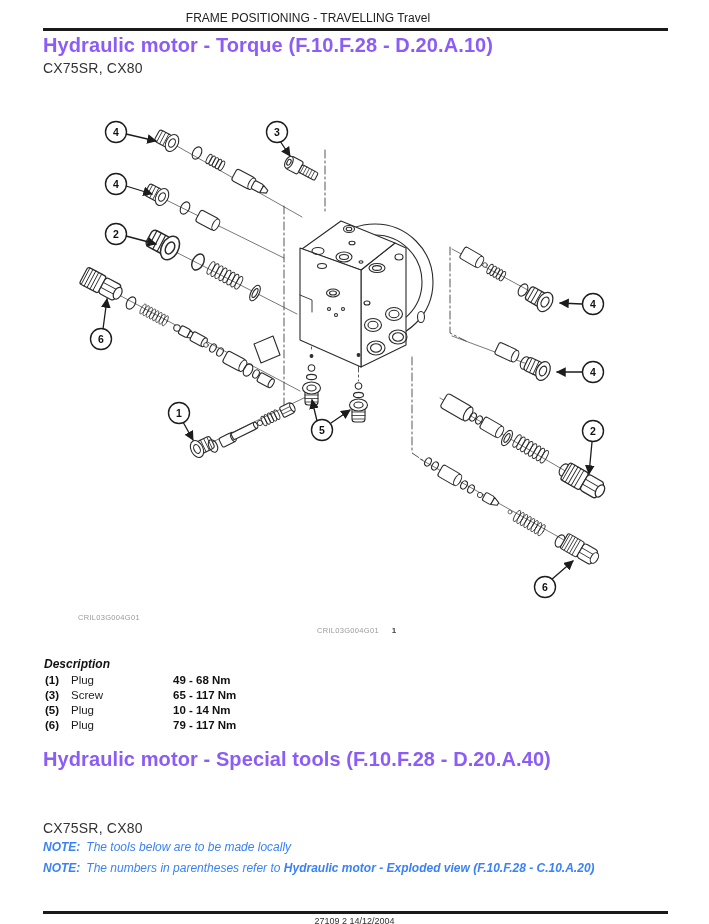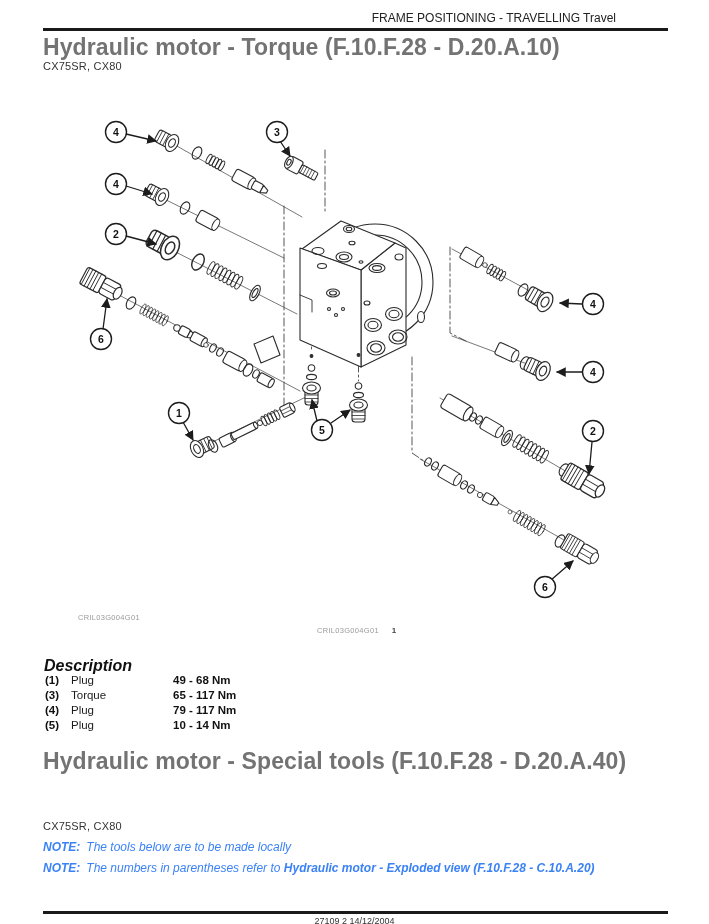--- a/index.html
+++ b/index.html
@@ -3,35 +3,35 @@
 <meta charset="utf-8">
 <style>
   html,body{margin:0;padding:0;}
   body{
     width:709px;height:924px;position:relative;overflow:hidden;
     background:#ffffff;color:#111;
     font-family:"Liberation Sans", sans-serif;
     -webkit-font-smoothing:antialiased;
   }
   .abs{position:absolute;}
-  .page-header{left:0;top:11px;width:616px;text-align:right;font-size:12px;color:#222;}
+  .page-header{left:0;top:11px;width:616px;text-align:center;font-size:12px;color:#222;}
   .rule{left:43px;width:625px;height:2.5px;background:#1a1a1a;}
   .rule-top{top:28px;}
   .rule-bottom{top:911px;}
-  .h1{left:43px;font-size:23px;font-weight:bold;color:#737373;letter-spacing:.1px;white-space:nowrap;}
+  .h1{left:43px;font-size:20px;font-weight:bold;color:#8b5cf6;letter-spacing:.1px;white-space:nowrap;}
   .h1-a{top:34px;}
   .h1-b{top:748px;}
-  .models{left:43px;font-size:11px;color:#333;letter-spacing:.2px;}
+  .models{left:43px;font-size:14px;color:#333;letter-spacing:.2px;}
   .models-a{top:60px;}
   .models-b{top:820px;}
   .fig-code{font-size:7.5px;color:#9a9a9a;letter-spacing:.3px;}
   .fig-code-left{left:78px;top:613px;}
   .fig-code-right{left:317px;top:626px;}
   .fig-page{color:#444;font-weight:bold;margin-left:13px;font-size:8px;}
-  .desc-head{left:44px;top:657px;font-size:16px;font-weight:bold;font-style:italic;}
+  .desc-head{left:44px;top:657px;font-size:12px;font-weight:bold;font-style:italic;}
   .desc-table{left:45px;top:673px;font-size:11.5px;}
   .desc-row{height:15.1px;line-height:15.1px;white-space:nowrap;}
   .desc-num{display:inline-block;width:26px;font-weight:bold;}
   .desc-name{display:inline-block;width:102px;color:#1c1c1c;}
   .desc-torque{display:inline-block;font-weight:bold;}
   .note{left:43px;font-size:12px;font-style:italic;color:#3b82f6;white-space:nowrap;}
   .note-label{font-weight:bold;margin-right:6px;}
   .note-bold{font-weight:bold;}
   .note-1{top:840px;}
   .note-2{top:861px;}
@@ -337,23 +337,23 @@
   </g>
 </svg>
 
 <div class="abs fig-code fig-code-left">CRIL03G004G01</div>
 <div class="abs fig-code fig-code-right"><span>CRIL03G004G01</span><span class="fig-page">1</span></div>
 
 <div class="abs desc-head">Description</div>
 
 <div class="abs desc-table">
   <div class="desc-row"><span class="desc-num">(1)</span><span class="desc-name">Plug</span><span class="desc-torque">49 - 68 Nm</span></div>
-  <div class="desc-row"><span class="desc-num">(3)</span><span class="desc-name">Torque</span><span class="desc-torque">65 - 117 Nm</span></div>
-  <div class="desc-row"><span class="desc-num">(4)</span><span class="desc-name">Plug</span><span class="desc-torque">79 - 117 Nm</span></div>
+  <div class="desc-row"><span class="desc-num">(3)</span><span class="desc-name">Screw</span><span class="desc-torque">65 - 117 Nm</span></div>
   <div class="desc-row"><span class="desc-num">(5)</span><span class="desc-name">Plug</span><span class="desc-torque">10 - 14 Nm</span></div>
+  <div class="desc-row"><span class="desc-num">(6)</span><span class="desc-name">Plug</span><span class="desc-torque">79 - 117 Nm</span></div>
 </div>
 
 <div class="abs h1 h1-b">Hydraulic motor - Special tools (F.10.F.28 - D.20.A.40)</div>
 <div class="abs models models-b">CX75SR, CX80</div>
 
 <div class="abs note note-1"><span class="note-label">NOTE:</span><span>The tools below are to be made locally</span></div>
 <div class="abs note note-2"><span class="note-label">NOTE:</span><span>The numbers in parentheses refer to</span>&nbsp;<span class="note-bold">Hydraulic motor - Exploded view (F.10.F.28 - C.10.A.20)</span></div>
 
 <div class="abs rule rule-bottom"></div>
 <div class="abs page-footer">27109 2 14/12/2004</div>

